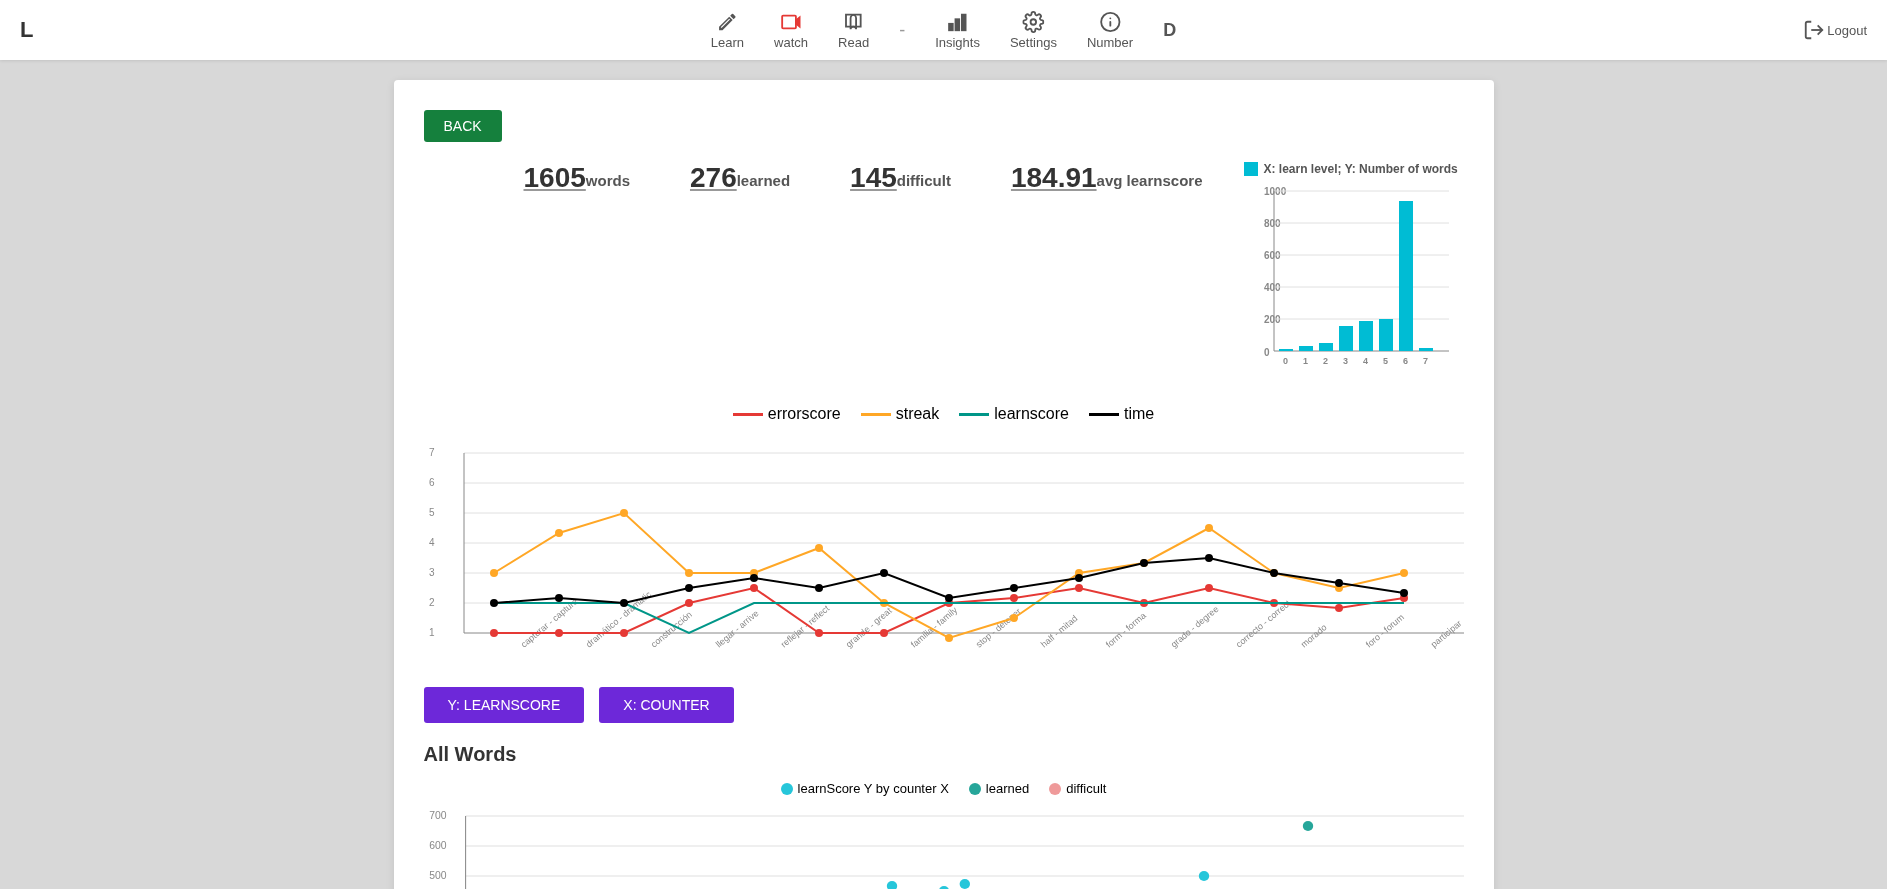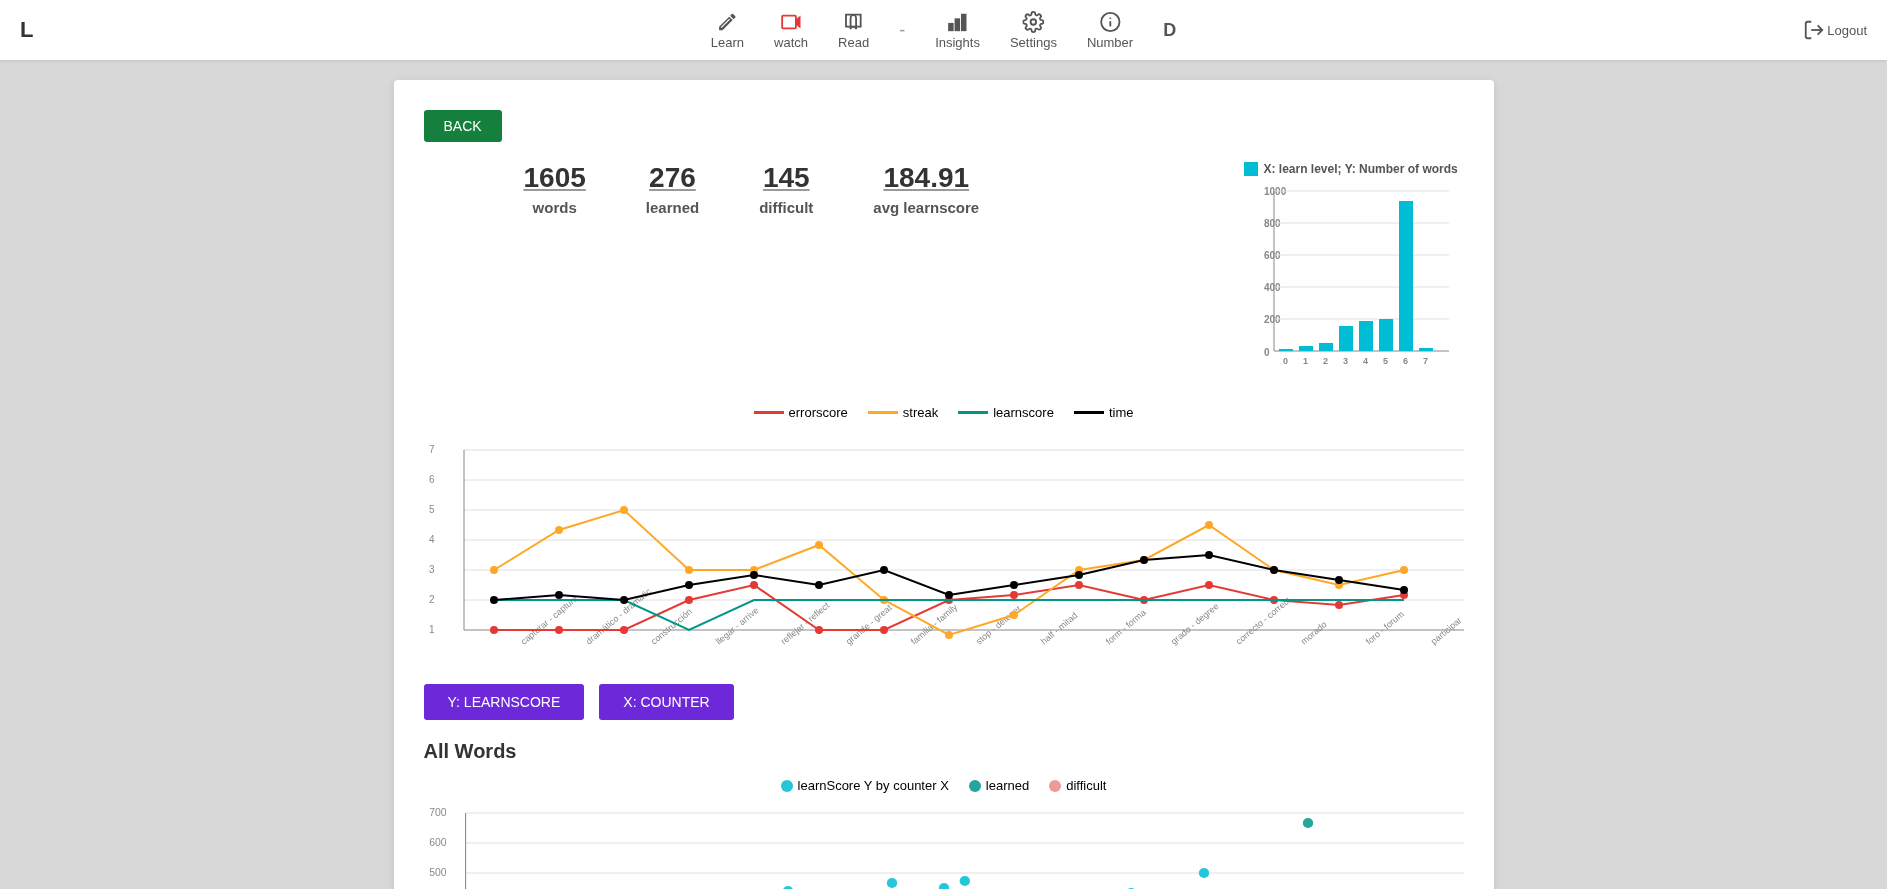--- a/index.html
+++ b/index.html
@@ -96,21 +96,21 @@
 
     
     .stats-row {
       display: flex;
       gap: 60px;
       margin-left: 100px;
       margin-bottom: 20px;
     }
     .stat-item {
       display: flex;
-      flex-direction: column;
+      flex-direction: row;
       align-items: center;
     }
     .stat-value {
       font-size: 28px;
       font-weight: bold;
       color: #333;
       text-decoration: underline;
       text-decoration-color: #999;
     }
     .stat-label {
@@ -152,21 +152,21 @@
     
     .line-chart-section {
       margin-bottom: 30px;
       position: relative;
     }
     .chart-legend {
       display: flex;
       justify-content: center;
       gap: 20px;
       margin-bottom: 10px;
-      font-size: 13px;
+      font-size: 16px;
     }
     .legend-item {
       display: flex;
       align-items: center;
       gap: 5px;
     }
     .legend-line {
       width: 30px;
       height: 3px;
       display: inline-block;

